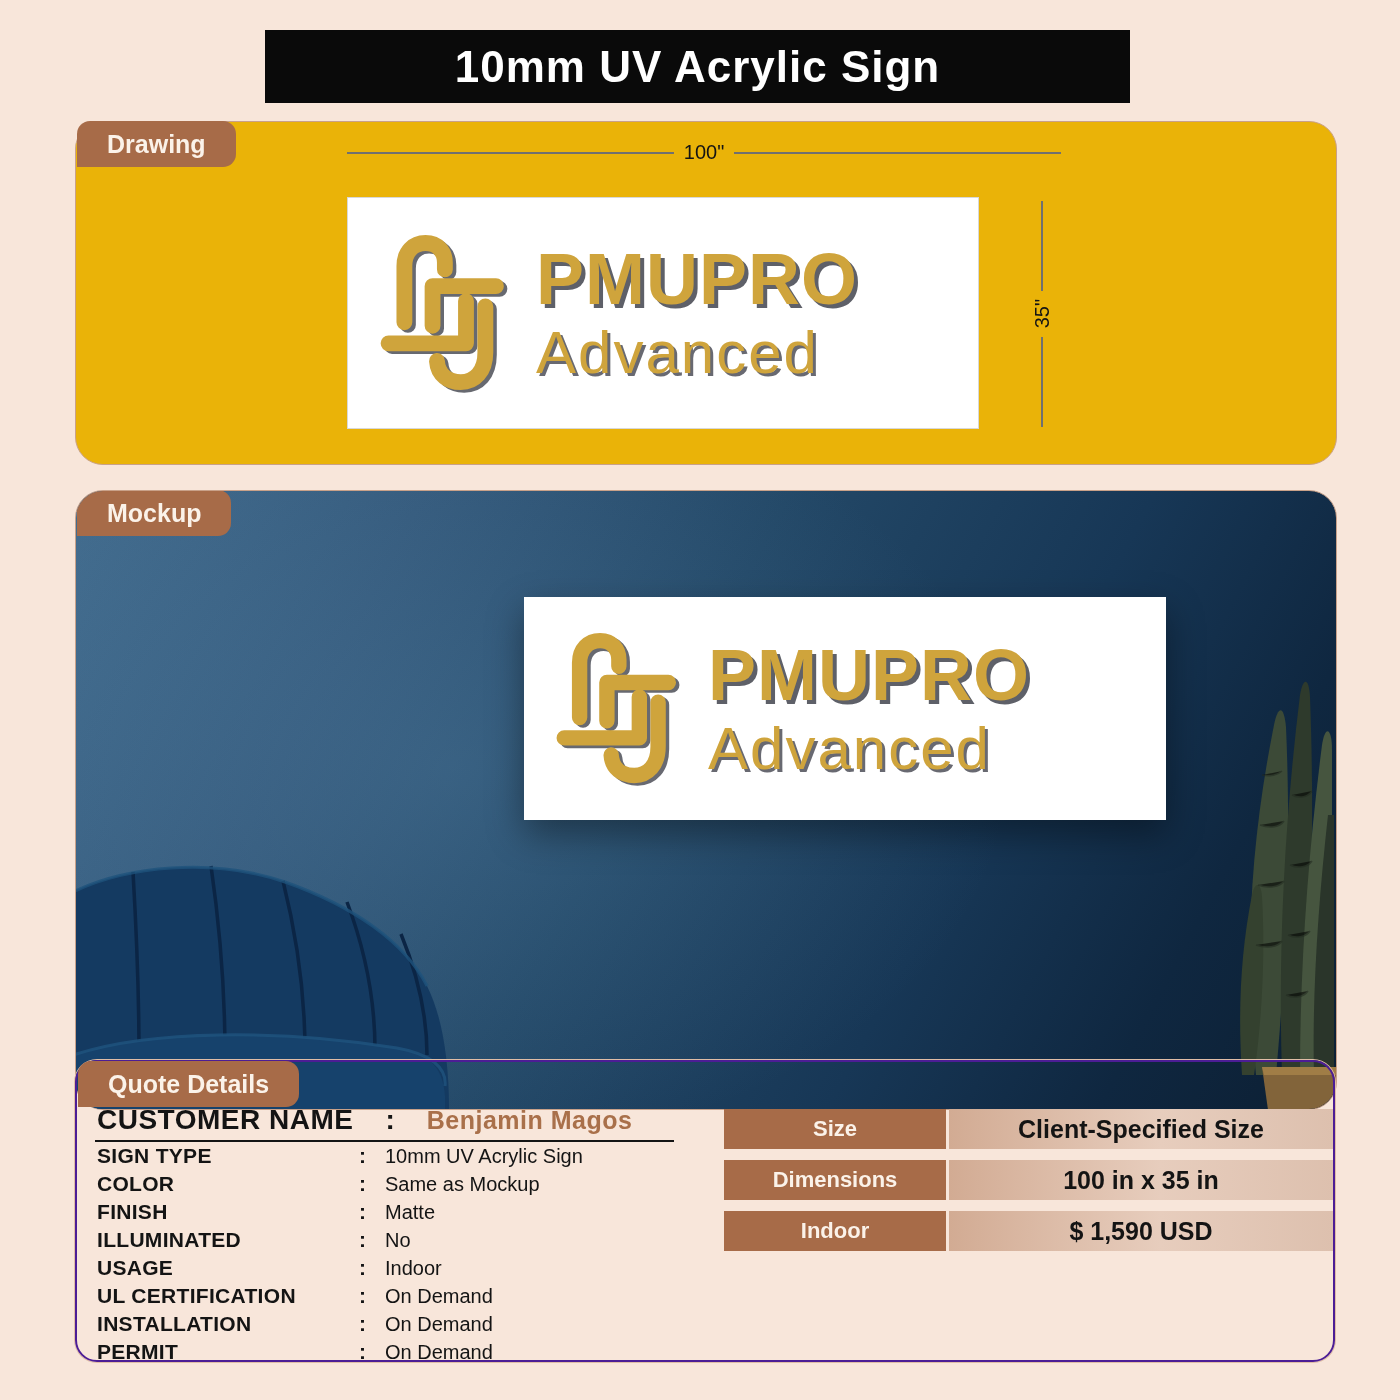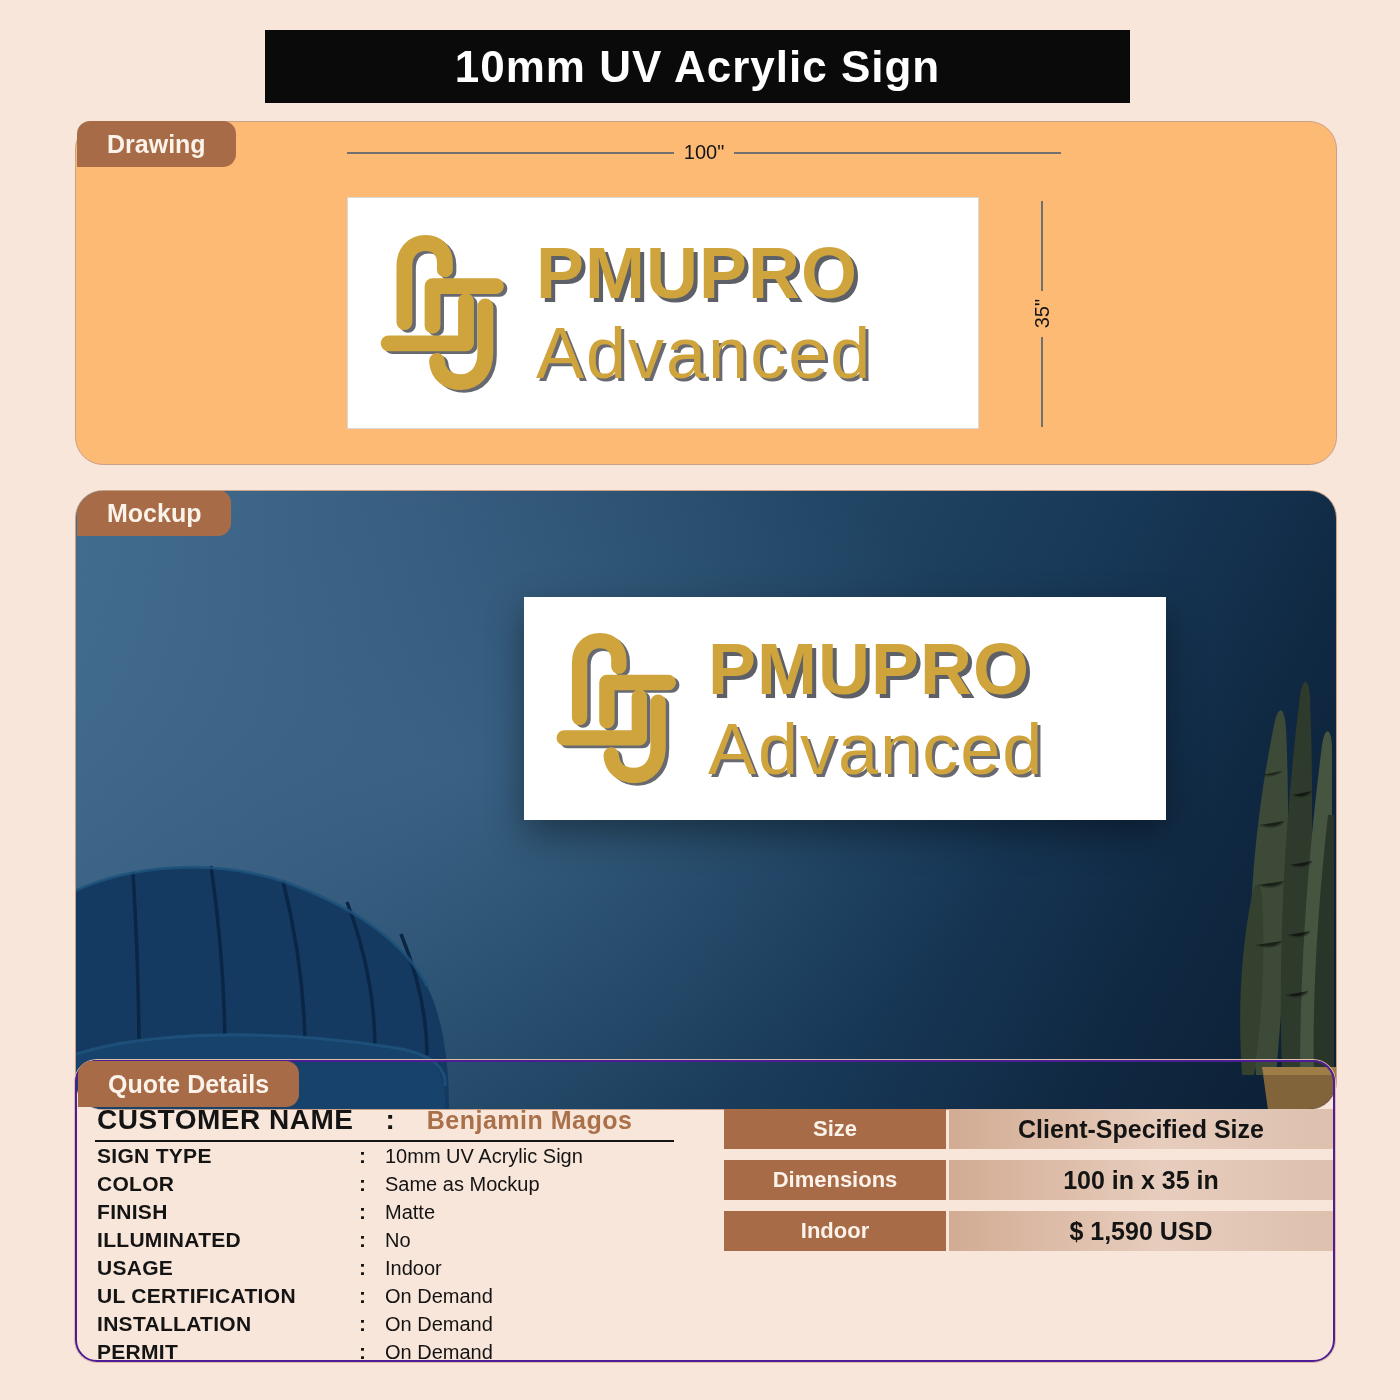--- a/index.html
+++ b/index.html
@@ -11,38 +11,38 @@
     display:flex;align-items:center;justify-content:center;}
   .title-bar h1{margin:0;color:#fff;font-size:44px;font-weight:bold;letter-spacing:1px;}
 
   
   .panel{position:absolute;border-radius:28px;box-sizing:border-box;}
   .tab{position:absolute;left:1px;top:-1px;height:46px;background:#a76b48;color:#fbf2e9;
     font-weight:bold;font-size:25px;display:flex;align-items:center;justify-content:center;
     padding:0 30px;border-radius:13px 13px 13px 0;z-index:5;}
 
   
-  .panel-drawing{left:75px;top:121px;width:1262px;height:344px;background:#fdba74;border:1px solid #c9a189;}
+  .panel-drawing{left:75px;top:121px;width:1262px;height:344px;background:#eab308;border:1px solid #c9a189;}
   .dim-h{position:absolute;left:271px;top:19px;width:714px;display:flex;align-items:center;gap:10px;
     color:#141414;font-size:20px;}
   .dim-h .dl{flex:1;height:0;border-top:2px solid #707070;}
   .dim-v{position:absolute;left:953px;top:79px;height:226px;width:26px;display:flex;flex-direction:column;
     align-items:center;gap:8px;color:#141414;font-size:20px;}
   .dim-v .dl{flex:1;width:0;border-left:2px solid #707070;}
   .dim-v .vlabel{writing-mode:vertical-rl;transform:rotate(180deg);}
 
   
   .sign{position:absolute;background:#fff;display:flex;align-items:center;padding-left:30px;gap:26px;box-sizing:border-box;}
   .sign-drawing{left:272px;top:76px;width:630px;height:230px;box-shadow:0 0 0 1px #d8d8d8;}
   .sign-mockup{left:448px;top:106px;width:642px;height:223px;box-shadow:0 14px 34px rgba(0,0,0,.38);}
   .logo-mark{flex:0 0 auto;}
   .logo-text{display:flex;flex-direction:column;line-height:1;}
   .logo-line1{color:#cfa43c;font-weight:bold;font-size:72px;letter-spacing:1px;
     text-shadow:4px 4px 0 rgba(77,79,88,.9);}
-  .logo-line2{color:#cfa43c;font-weight:400;font-size:72px;letter-spacing:2px;margin-top:8px;
+  .logo-line2{color:#cfa43c;font-weight:400;font-size:60px;letter-spacing:2px;margin-top:8px;
     text-shadow:3px 3px 0 rgba(77,79,88,.85);}
 
   
   .panel-mockup{left:75px;top:490px;width:1262px;height:620px;overflow:hidden;border:1px solid #c9a189;
     background:
       radial-gradient(900px 620px at 30% 45%, rgba(105,156,192,.22), rgba(0,0,0,0) 62%),
       linear-gradient(118deg,#426c8e 0%,#34597b 22%,#234867 45%,#173756 68%,#0f2740 85%,#0c1f33 100%);}
   .chair{position:absolute;left:-1px;bottom:-1px;}
   .plant{position:absolute;right:-1px;bottom:-1px;}
 

